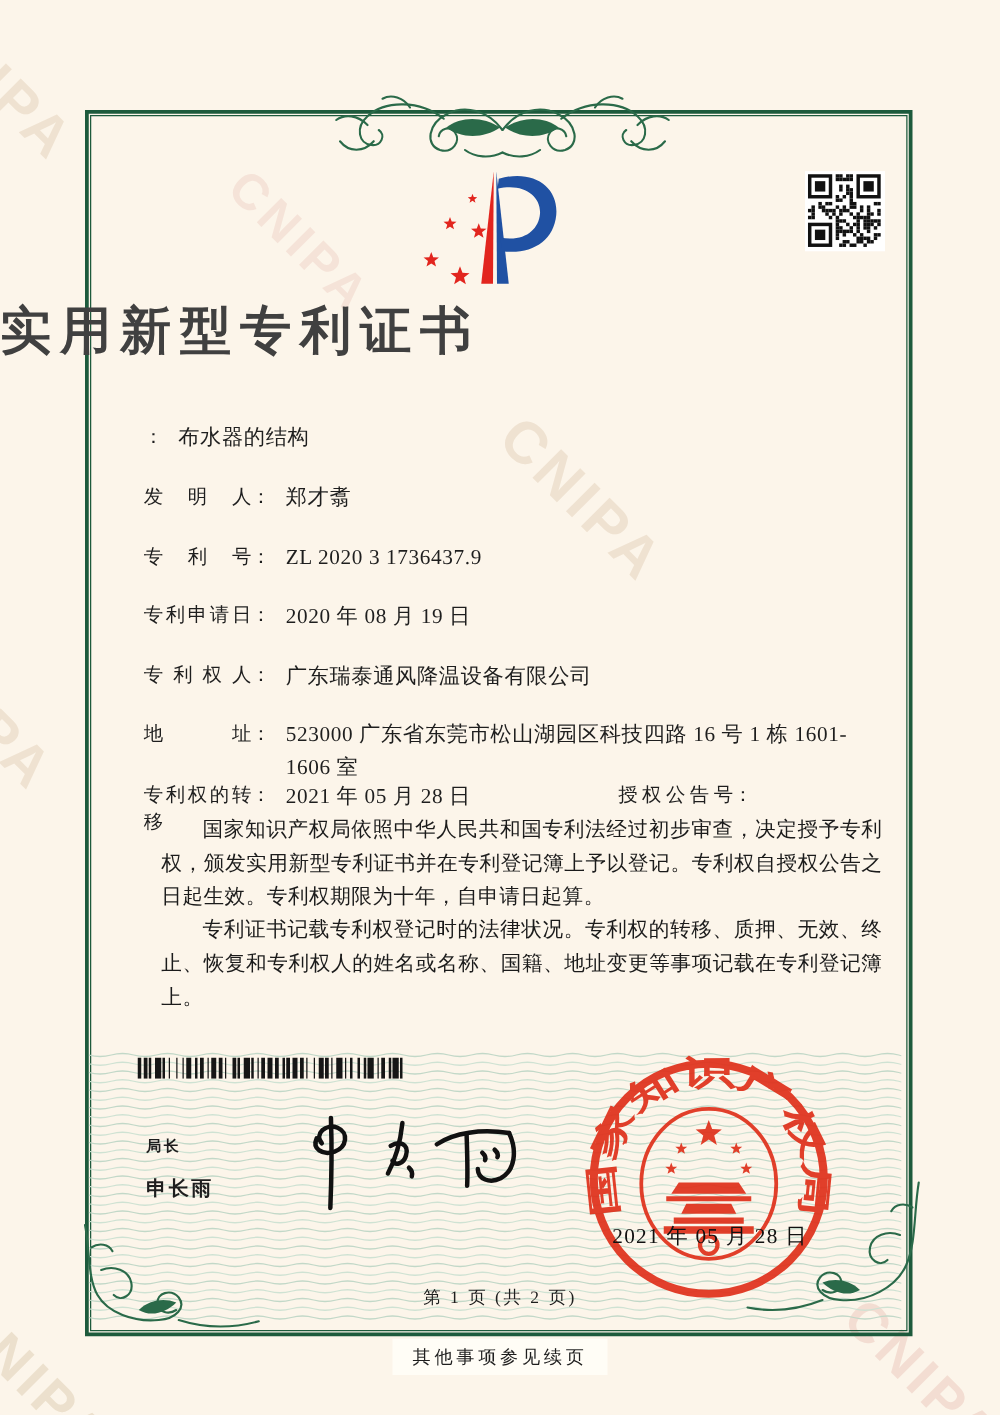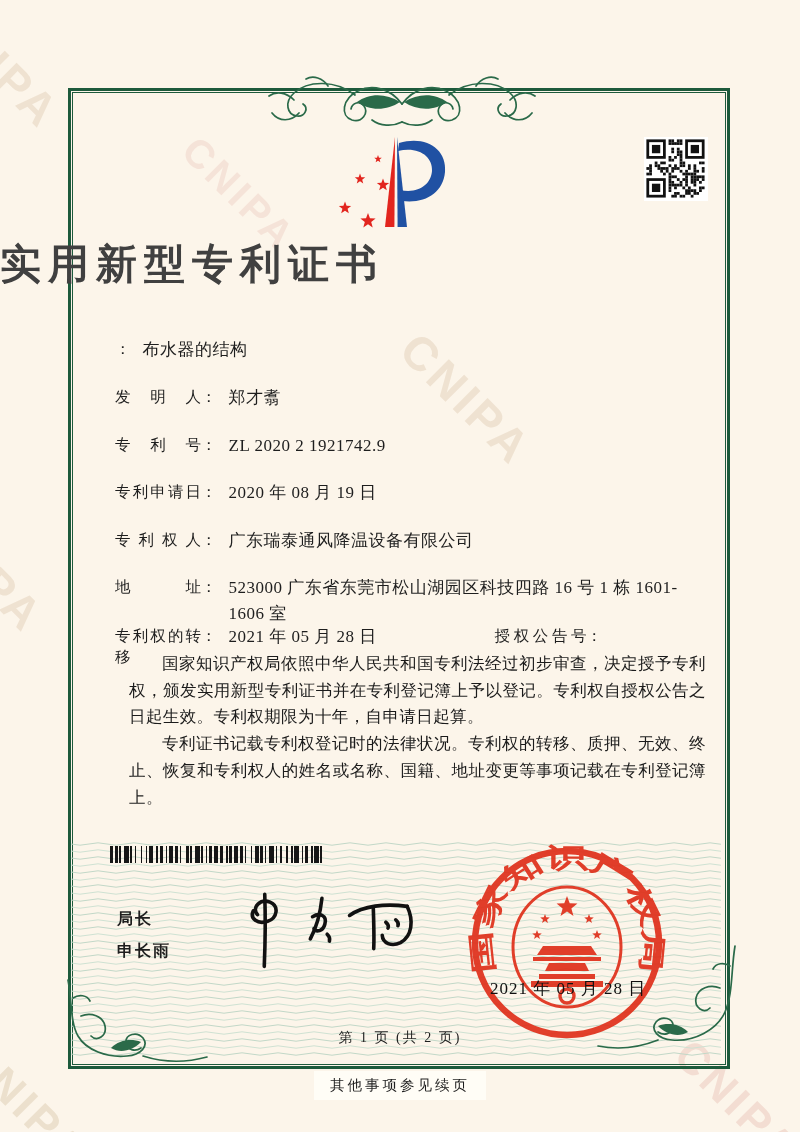--- a/index.html
+++ b/index.html
@@ -34,21 +34,21 @@
   .r1{top:337px}.r2{top:385px}.r3{top:433px}.r4{top:480px}.r5{top:528px}.r6{top:575px}.r7{top:624px}
   .val-fixed{width:226px;flex:none;}
   .lbl2{display:inline-block;width:92px;font-size:15.5px;text-align:justify;text-align-last:justify;
         flex:none;padding-top:2px;margin-left:40px;}
   .paras{position:absolute;left:113px;width:577px;top:651px;z-index:3;font-size:16.5px;
          line-height:1.62;letter-spacing:0.4px;text-align:justify;color:#1b1b1b;margin-left:16px;}
   .paras p{margin:0;text-indent:2em;}
   .barcode{position:absolute;left:110px;top:846px;width:212px;height:17px;z-index:3;display:flex;overflow:hidden;}
   .barcode div{height:100%;flex:none;}
   .officer-title{position:absolute;left:117px;top:909px;font-family:Liberation Serif, serif;
-        font-weight:700;font-size:16px;z-index:4;letter-spacing:2px;}
+        font-weight:700;font-size:12px;z-index:4;letter-spacing:2px;}
   .officer-name{position:absolute;left:117px;top:941px;font-family:"Liberation Sans","DejaVu Sans",sans-serif;
         font-weight:700;font-size:16px;z-index:4;letter-spacing:2px;}
   .sig{position:absolute;left:228px;top:886px;z-index:4;}
   .seal{position:absolute;left:467px;top:843px;z-index:4;}
   .seal-date{position:absolute;left:470px;top:977px;width:196px;text-align:center;font-size:17px;
         letter-spacing:1px;color:#101010;z-index:5;}
   .page-info{position:absolute;left:0;right:0;top:1029px;text-align:center;font-size:14px;
         letter-spacing:2px;z-index:3;}
   .note{position:absolute;left:50%;transform:translateX(-50%);top:1071px;background:#fffdf6;
         padding:5px 16px;font-size:14.5px;letter-spacing:3px;z-index:3;white-space:nowrap;}
@@ -290,21 +290,21 @@
     <span class="val">布水器的结构</span>
   </div>
   <div class="row r2">
     <span class="lbl">发明人</span>
       <span class="colon">：</span>
     <span class="val">郑才翥</span>
   </div>
   <div class="row r3">
     <span class="lbl">专利号</span>
       <span class="colon">：</span>
-    <span class="val">ZL 2020 2 1921742.9</span>
+    <span class="val">ZL 2020 3 1736437.9</span>
   </div>
   <div class="row r4">
     <span class="lbl">专利申请日</span>
       <span class="colon">：</span>
     <span class="val">2020 年 08 月 19 日</span>
   </div>
   <div class="row r5">
     <span class="lbl">专利权人</span>
       <span class="colon">：</span>
     <span class="val">广东瑞泰通风降温设备有限公司</span>

